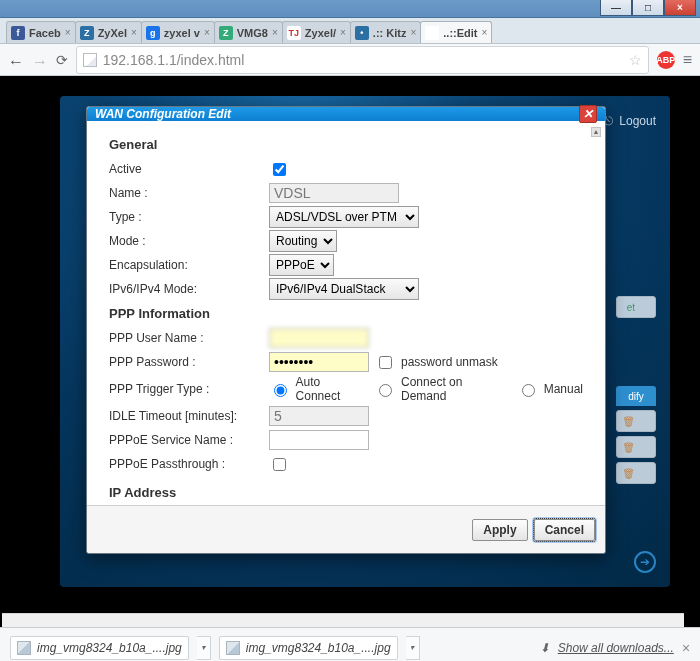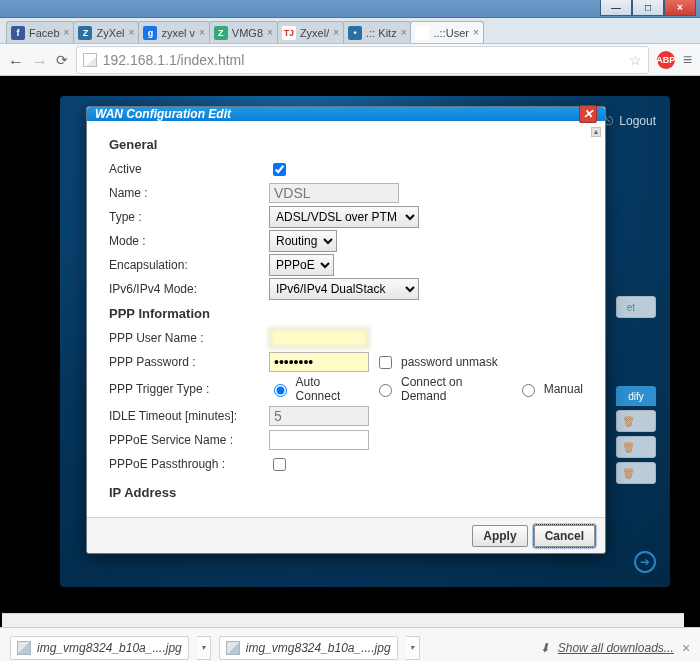--- a/index.html
+++ b/index.html
@@ -50,21 +50,21 @@
     gap:4px;
     padding:0 4px;
     font-size:11px;
     color:#444;
     margin-right:-1px;
     min-width:64px;
     max-width:82px;
   }
   .tab.active { background:#f5f7f9; }
   .tab .fav { width:14px;height:14px;border-radius:2px;display:flex;align-items:center;justify-content:center;font-size:9px;font-weight:bold;color:#fff;flex:0 0 auto;}
-  .tab .ttxt { white-space:nowrap;overflow:hidden;text-overflow:clip;flex:1 1 auto;}
+  .tab .ttxt { white-space:nowrap;overflow:hidden;text-overflow:clip;flex:1 1 auto;font-weight:bold;}
   .tab .tx { color:#777;font-size:10px;flex:0 0 auto;}
   
   .toolbar {
     height:32px;
     background:#f5f7f9;
     border-bottom:1px solid #c9ced3;
     display:flex;
     align-items:center;
     padding:0 8px;
     gap:8px;
@@ -167,21 +167,21 @@
     background:#fff;
   }
   input.dim{background:#efefef;color:#777;}
   select{
     height:22px;border:1px solid #9a9a9a;background:linear-gradient(#fafafa,#e6e6e6);
     font-size:12px;padding:0 2px;
   }
   .radio-lbl{font-size:12px;color:#333;}
   .yellow{background:#fefcc7 !important;}
   .modal-footer{
-    height:36px;border-top:1px solid #d0d0d0;
+    height:48px;border-top:1px solid #d0d0d0;
     display:flex;align-items:center;justify-content:flex-end;padding:0 10px;gap:6px;
     background:#f5f5f5;
     border-radius:0 0 3px 3px;
   }
   .btn{
     height:22px;padding:0 10px;
     border:1px solid #8f8f8f;border-radius:2px;
     background:linear-gradient(#fdfdfd,#e4e4e4);
     font-size:12px;font-weight:bold;color:#333;
     display:flex;align-items:center;
@@ -247,21 +247,21 @@
       <span class="ttxt">Zyxel/</span>
       <span class="tx">×</span>
     </div>
     <div class="tab">
       <span class="fav" style="background: rgb(43, 111, 163);">•</span>
       <span class="ttxt">.:: Kitz</span>
       <span class="tx">×</span>
     </div>
     <div class="tab active">
       <span class="fav" style="background: rgb(255, 255, 255);"></span>
-      <span class="ttxt">..::User</span>
+      <span class="ttxt">..::Edit</span>
       <span class="tx">×</span>
     </div>
   </div>
 
 <div class="toolbar">
   <span class="nav-arrow">←</span>
   <span class="nav-arrow off">→</span>
   <span class="reload">⟳</span>
   <div class="omnibox">
     <span class="page-icon"></span>

